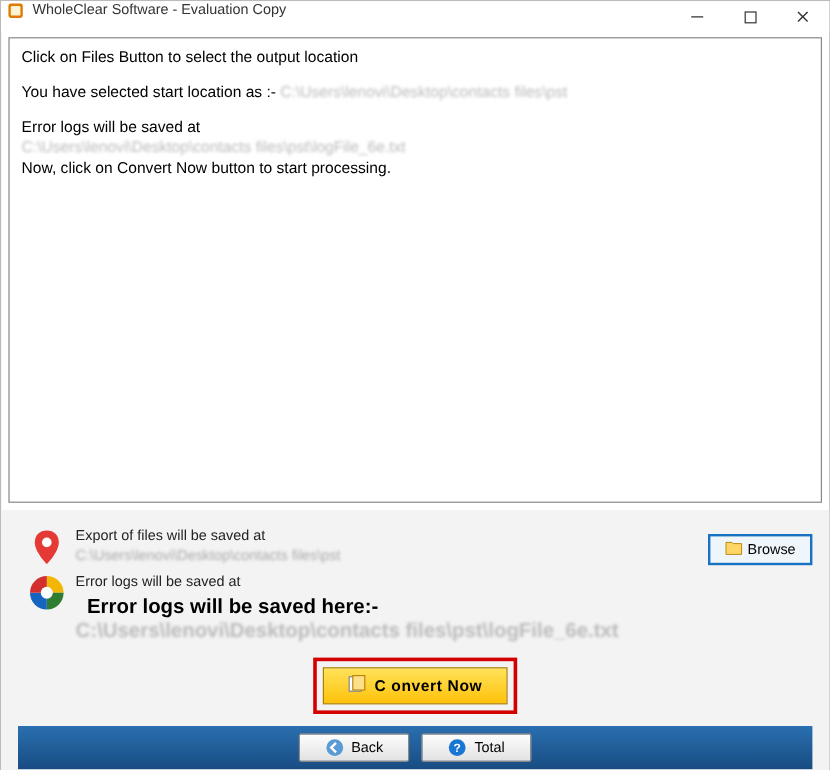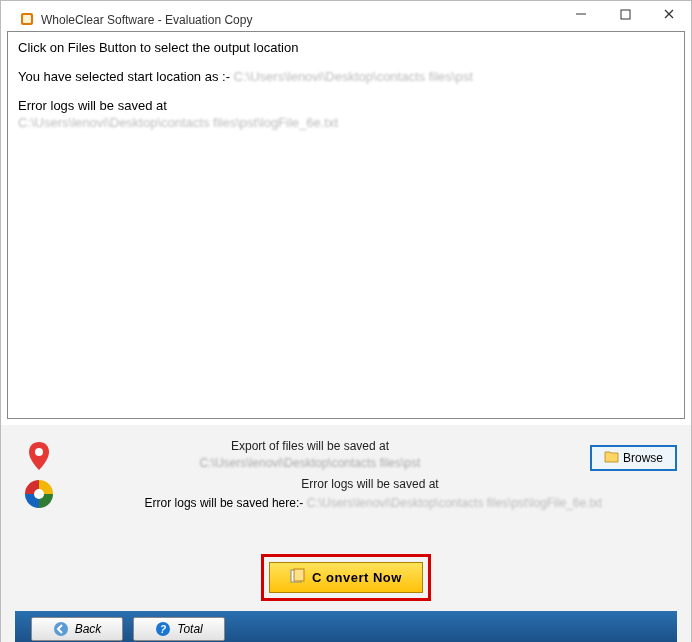--- a/index.html
+++ b/index.html
@@ -1,41 +1,41 @@
 <!DOCTYPE html>
 <html><head>
 <meta charset="utf-8">
 <style>
   * { box-sizing: border-box; margin: 0; padding: 0; }
   body { font-family: Verdana, Geneva, sans-serif; font-size: 12px; background: #fff; width: 692px; height: 642px; overflow: hidden; }
   .window { width: 692px; border: 1px solid #bbb; background: #fff; }
-  .titlebar { display: flex; align-items: flex-end; height: 26px; padding: 0 0 0 18px; background: #fff; }
+  .titlebar { display: flex; align-items: flex-start; height: 26px; padding: 0 0 0 4px; background: #fff; }
   .titlebar-icon { width: 16px; height: 16px; margin-right: 6px; }
   .titlebar-text { flex: 1; font-size: 12px; color: #333; }
   .win-controls { display: flex; }
   .win-btn { width: 44px; height: 26px; display: flex; align-items: center; justify-content: center; color: #333; font-size: 14px; cursor: default; }
   .log-area { margin: 4px 6px; border: 1px solid #888; padding: 8px 10px; height: 388px; font-size: 13px; line-height: 1.3; overflow: hidden; }
   .log-area p { margin-bottom: 12px; }
   .blurred { color:#bbb; filter: blur(1.3px); white-space: nowrap; }
   .log-inline .blurred { display:inline; }
   .bottom-panel { background: #f3f3f3; padding: 14px 14px 4px; margin-top: 6px; }
   .row { display: flex; align-items: flex-start; margin-bottom: 6px; }
   .row-icon { width: 48px; display:flex; justify-content:center; padding-top:2px; }
-  .row-text { flex: 1; text-align: center; }
+  .row-text { flex: 1; }
   .row-title { font-size: 12px; color:#222; margin-bottom:3px; }
   .row-path { font-size: 12px; color:#aaa; filter: blur(1.2px); white-space: nowrap; }
-  .row-sub { font-size: 12px; margin-top:5px; }
+  .row-sub { font-size: 17px; margin-top:5px;font-weight:bold; }
   .row-sub .blurred { display:inline; }
   .row-action { width: 120px; display:flex; justify-content:flex-end; align-items:flex-end; padding-top:6px; }
   .browse-btn { border: 2px solid #1971c2; background: #eef5fb; padding: 3px 12px; display:flex; align-items:center; gap:4px; font-size:12px; cursor: default; }
   .folder-glyph { font-size: 13px; }
   .convert-row { display:flex; justify-content:center; padding: 6px 0 10px; }
-  .convert-highlight { border: 3px solid #d40000; padding: 5px; margin-top: 32px; }
+  .convert-highlight { border: 3px solid #d40000; padding: 5px; }
   .convert-btn { background: linear-gradient(#ffe25a,#ffc20a); border:1px solid #b08000; padding: 5px 20px; font-weight:bold; font-size:13px; display:flex; align-items:center; gap:6px; cursor: default; letter-spacing: 0.5px; }
-  .footer-bar { background: linear-gradient(#2a6fb0,#184c82); height: 36px; display:flex; justify-content:flex-start; align-items:center; padding: 0 16px; gap:10px;font-style:italic; }
+  .footer-bar { background: linear-gradient(#2a6fb0,#184c82); height: 36px; display:flex; justify-content:center; align-items:center; padding: 0 16px; gap:10px; }
   .footer-btn { background: linear-gradient(#fdfdfd,#e2e2e2); border:1px solid #888; border-radius:2px; padding: 3px 16px; display:flex; align-items:center; gap:6px; font-size:12px; cursor: default; min-width: 92px; justify-content:center; }
   .footer-btn svg { width:16px; height:16px; }
 </style>
 </head>
 <body>
 
 <div class="window">
   <div class="titlebar">
     <span class="titlebar-icon">
       <svg viewBox="0 0 16 16">
@@ -65,20 +65,21 @@
   </div>
 
   <div class="log-area">
     <p>Click on Files Button to select the output location</p>
     <p class="log-inline">
       <span>You have selected start location as :- </span><span class="blurred">C:\Users\lenovi\Desktop\contacts files\pst</span>
     </p>
     <div style="margin-bottom:12px">
       <div>Error logs will be saved at</div>
       <div class="blurred">C:\Users\lenovi\Desktop\contacts files\pst\logFile_6e.txt</div>
+      <div>Now, click on Convert Now button to start processing.</div>
     </div>
   </div>
 
   <div class="bottom-panel">
     <div class="row">
       <div class="row-icon">
         <svg width="26" height="30" viewBox="0 0 26 30">
             <path d="M13 1 C7 1 3 5 3 11 C3 19 13 29 13 29 C13 29 23 19 23 11 C23 5 19 1 13 1 Z" fill="#e53935"></path>
             <circle cx="13" cy="11" r="4" fill="#fff"></circle>
           </svg>

